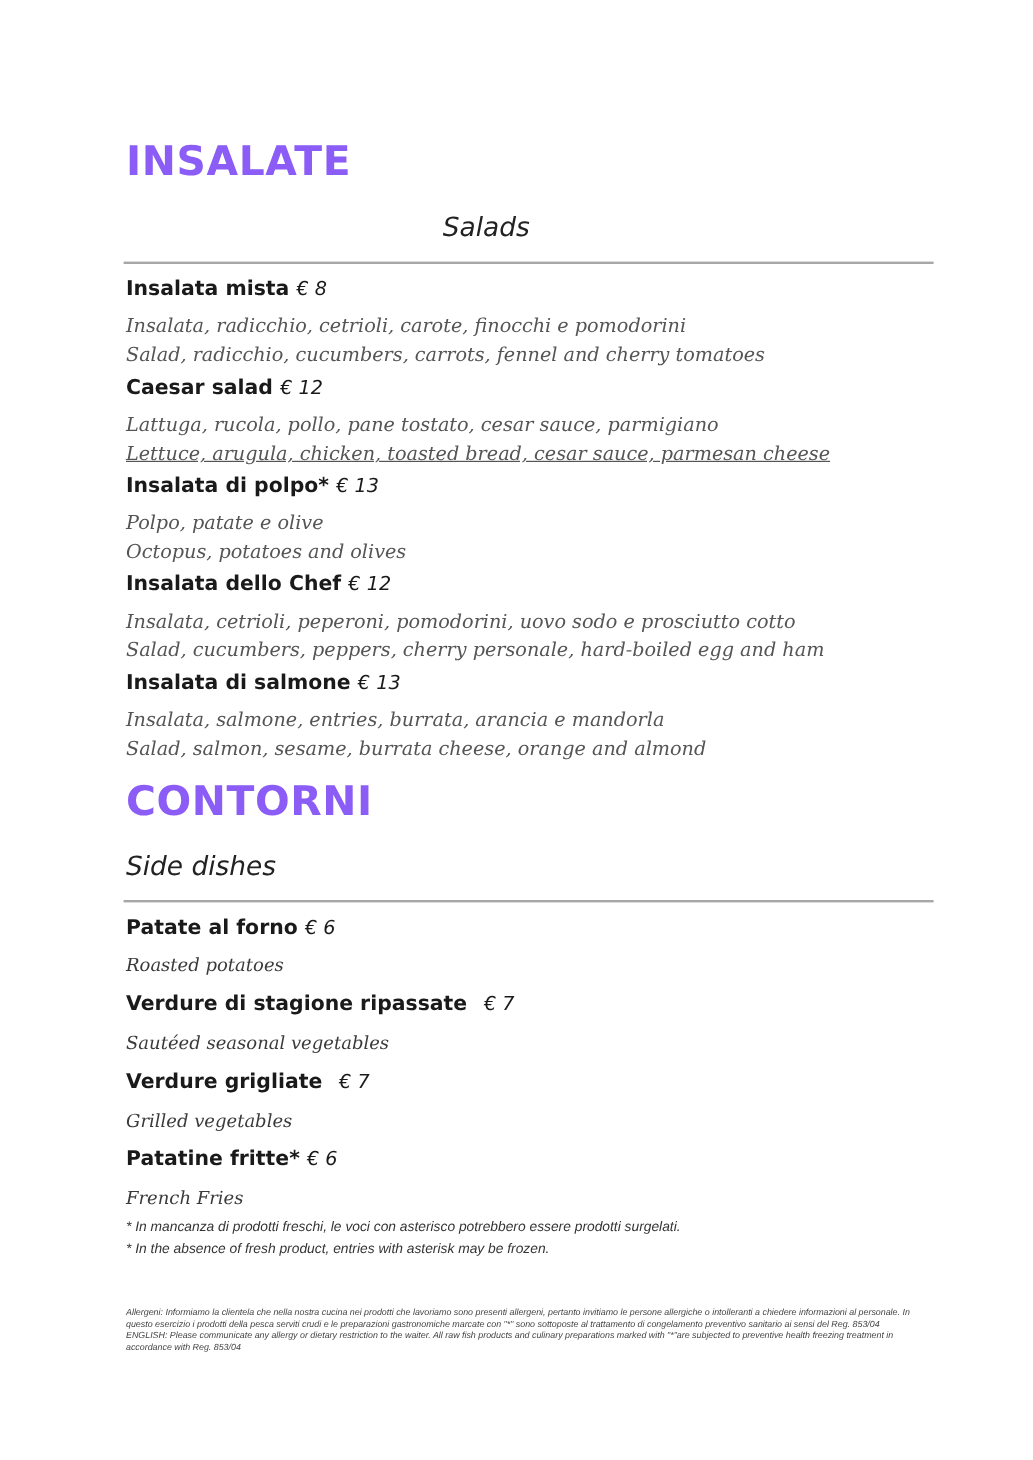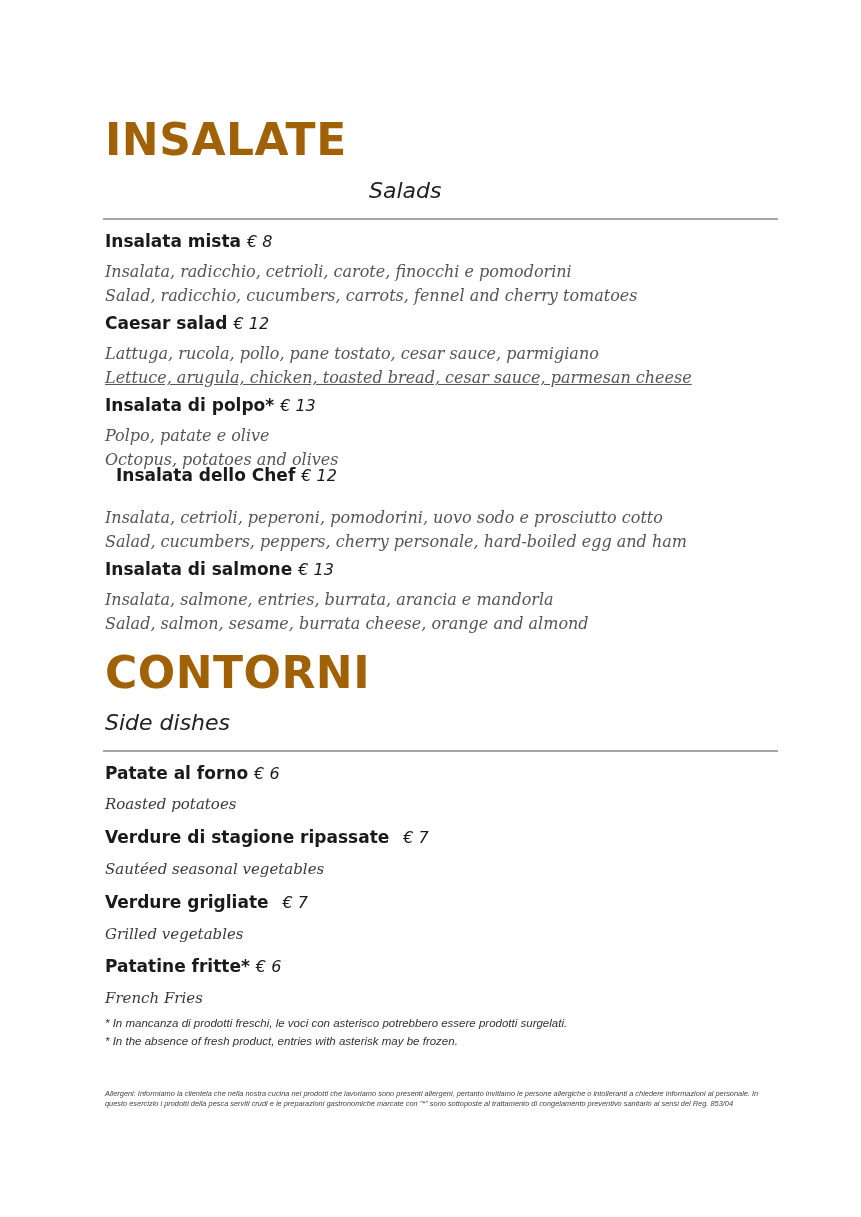--- a/index.html
+++ b/index.html
@@ -2,22 +2,22 @@
 <html><head>
   <meta charset="utf-8">
   <style>
     html, body { margin: 0; padding: 0; background: #ffffff; }
     body {
       width: 861px; height: 1217px; position: relative; overflow: hidden;
       font-family: "DejaVu Sans", sans-serif; color: #1e1e1e;
     }
     .page { position: absolute; left: 105px; top: 0; width: 674px; }
     .h1 {
-      position: absolute; left: 0; font-size: 44px; font-weight: bold;
-      letter-spacing: 0.5px; color: #a16207; margin: 0; line-height: 1;
+      position: absolute; left: 0; font-size: 34px; font-weight: bold;
+      letter-spacing: 0.5px; color: #8b5cf6; margin: 0; line-height: 1;
     }
     .h2 {
       position: absolute; font-size: 22px; font-style: italic; font-weight: normal;
       color: #222; margin: 0; line-height: 1;
     }
     .rule {
       position: absolute; left: -2px; width: 675px; height: 2px; background: #a7a7a7;
     }
     .item-title {
       position: absolute; left: 0; font-size: 17px; font-weight: bold; color: #1a1a1a;
@@ -61,21 +61,21 @@
     <div class="desc" style="top:370px;text-decoration:underline;">Lettuce, arugula, chicken, toasted bread, cesar sauce, parmesan cheese</div>
   </div>
 
   <div>
     <div class="item-title" style="top:397px;"><span>Insalata di polpo*</span><span class="price">€ 13</span></div>
     <div class="desc" style="top:428px;">Polpo, patate e olive</div>
     <div class="desc" style="top:452px;">Octopus, potatoes and olives</div>
   </div>
 
   <div>
-    <div class="item-title" style="top:467px;margin-left:11px;"><span>Insalata dello Chef</span><span class="price">€ 12</span></div>
+    <div class="item-title" style="top:479px;"><span>Insalata dello Chef</span><span class="price">€ 12</span></div>
     <div class="desc" style="top:510px;">Insalata, cetrioli, peperoni, pomodorini, uovo sodo e prosciutto cotto</div>
     <div class="desc" style="top:534px;">Salad, cucumbers, peppers, cherry personale, hard-boiled egg and ham</div>
   </div>
 
   <div>
     <div class="item-title" style="top:561px;"><span>Insalata di salmone</span><span class="price">€ 13</span></div>
     <div class="desc" style="top:592px;">Insalata, salmone, entries, burrata, arancia e mandorla</div>
     <div class="desc" style="top:616px;">Salad, salmon, sesame, burrata cheese, orange and almond</div>
   </div>
 
@@ -101,14 +101,15 @@
   <div>
     <div class="item-title" style="top:958px;"><span>Patatine fritte*</span><span class="price">€ 6</span></div>
     <div class="desc big" style="top:991px;">French Fries</div>
   </div>
 
   <div class="note" style="top:1018px;text-align:right;">* In mancanza di prodotti freschi, le voci con asterisco potrebbero essere prodotti surgelati.</div>
   <div class="note" style="top:1036px;">* In the absence of fresh product, entries with asterisk may be frozen.</div>
 
   <div class="allergen">
     <p>Allergeni: Informiamo la clientela che nella nostra cucina nei prodotti che lavoriamo sono presenti allergeni, pertanto invitiamo le persone allergiche o intolleranti a chiedere informazioni al personale.  In questo esercizio i prodotti della pesca serviti crudi e le preparazioni gastronomiche marcate con "*" sono sottoposte al trattamento di congelamento preventivo sanitario ai sensi del Reg. 853/04</p>
+    <p>ENGLISH: Please communicate any allergy or dietary restriction to the waiter. All raw fish products and culinary preparations marked with "*"are subjected to preventive health freezing treatment in accordance with Reg. 853/04</p>
   </div>
 </div>
 
 </body></html>

